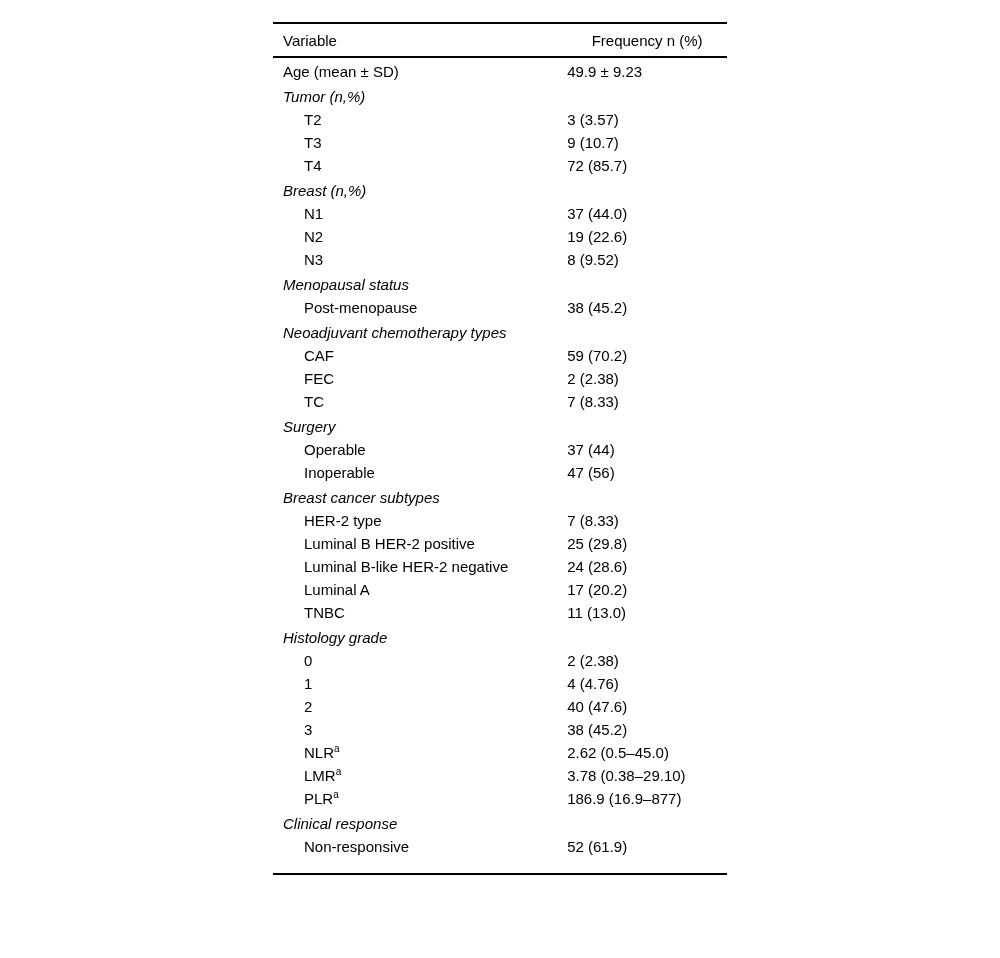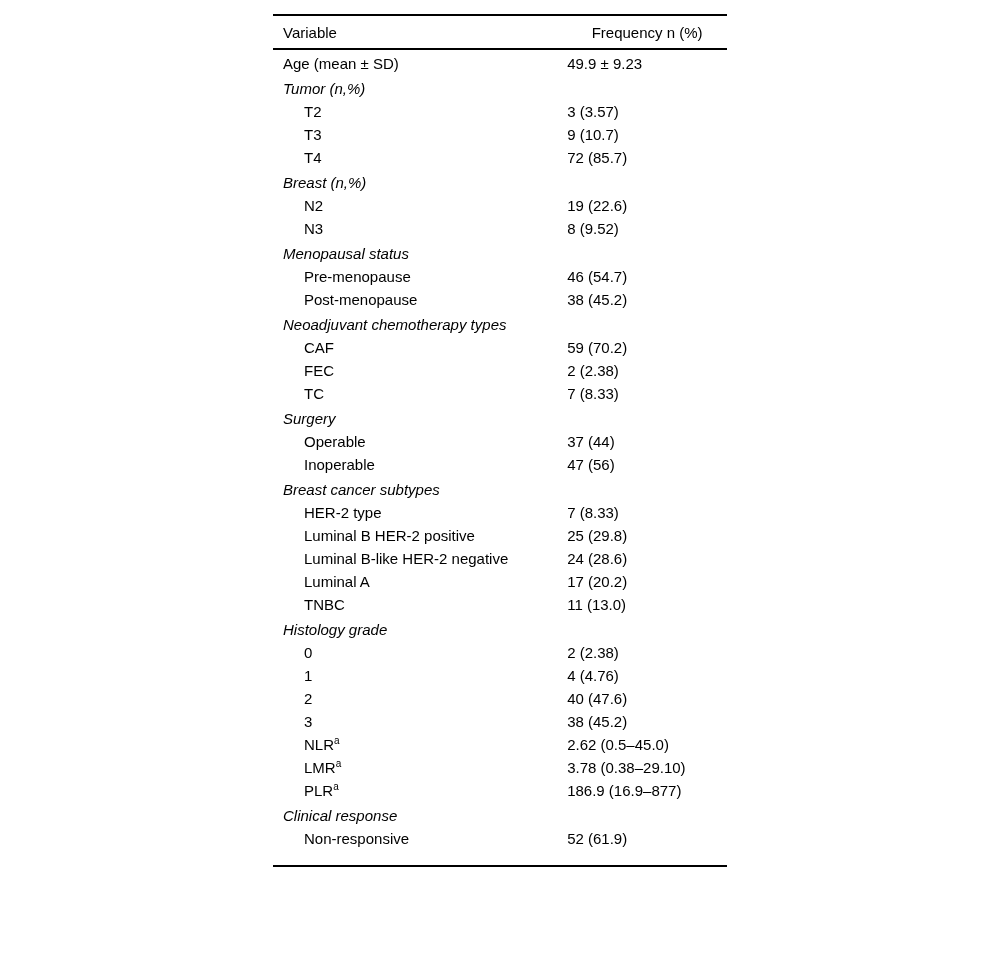--- a/index.html
+++ b/index.html
@@ -12,21 +12,21 @@
   .page {
     position: relative;
     width: 1000px;
     height: 958px;
     background: #ffffff;
     overflow: hidden;
   }
   table.data-table {
     position: absolute;
     left: 273px;
-    top: 14px;
+    top: 22px;
     width: 454px;
     border-collapse: collapse;
     border-top: 2px solid #000;
     border-bottom: 2px solid #000;
     font-size: 15px;
   }
   table.data-table thead th {
     text-align: left;
     font-weight: normal;
     vertical-align: middle;
@@ -87,34 +87,34 @@
         </tr>
         <tr class="row-indent">
           <td class="cell-label">T4</td>
           <td class="cell-value">72 (85.7)</td>
         </tr>
         <tr class="row-section">
           <td class="cell-label">Breast (n,%)</td>
           <td class="cell-value"></td>
         </tr>
         <tr class="row-indent">
+          <td class="cell-label">N1</td>
+          <td class="cell-value">37 (44.0)</td>
+        </tr>
+        <tr class="row-indent">
           <td class="cell-label">N2</td>
           <td class="cell-value">19 (22.6)</td>
         </tr>
         <tr class="row-indent">
           <td class="cell-label">N3</td>
           <td class="cell-value">8 (9.52)</td>
         </tr>
         <tr class="row-section">
           <td class="cell-label">Menopausal status</td>
           <td class="cell-value"></td>
-        </tr>
-        <tr class="row-indent">
-          <td class="cell-label">Pre-menopause</td>
-          <td class="cell-value">46 (54.7)</td>
         </tr>
         <tr class="row-indent">
           <td class="cell-label">Post-menopause</td>
           <td class="cell-value">38 (45.2)</td>
         </tr>
         <tr class="row-section">
           <td class="cell-label">Neoadjuvant chemotherapy types</td>
           <td class="cell-value"></td>
         </tr>
         <tr class="row-indent">

